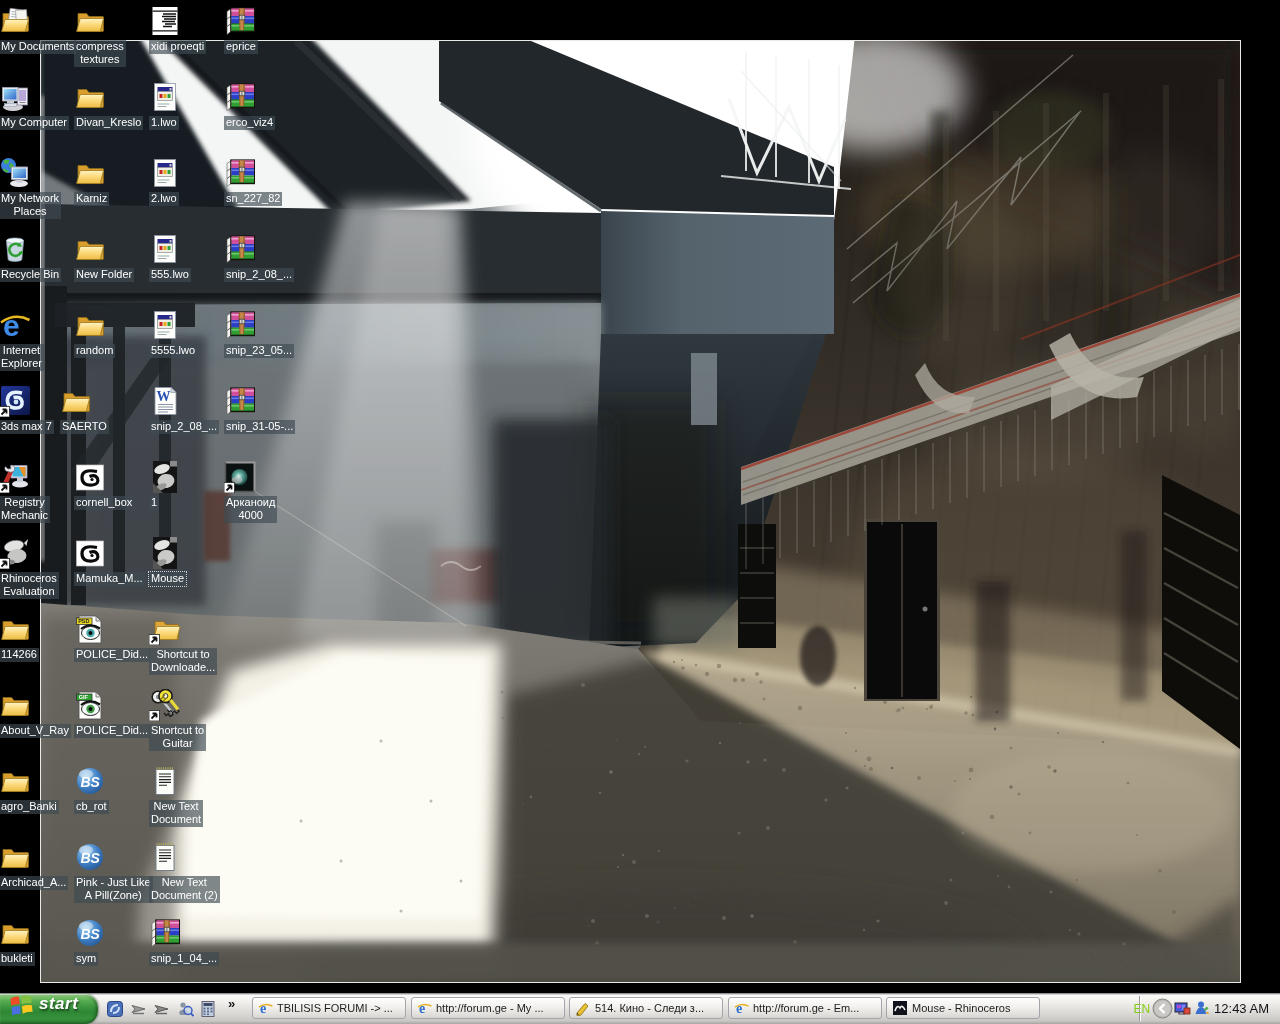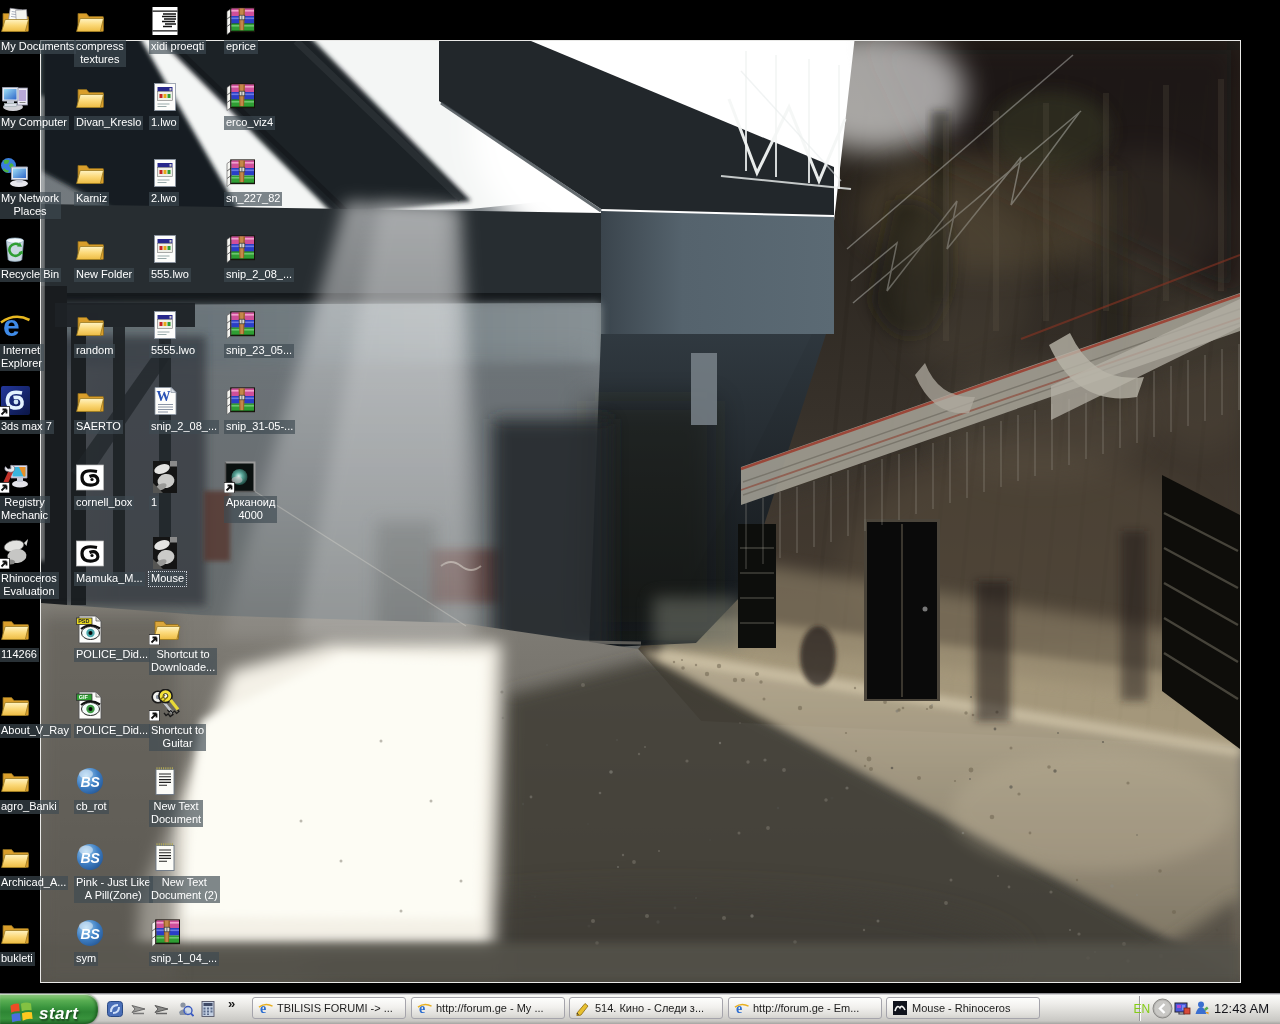--- a/index.html
+++ b/index.html
@@ -2,21 +2,21 @@
 <html><head><meta charset="utf-8"><title>Desktop</title><style>
 *{margin:0;padding:0;box-sizing:border-box}
 html,body{width:1280px;height:1024px;overflow:hidden;background:#000;font-family:"Liberation Sans",sans-serif}
 #photo{position:absolute;left:41px;top:41px;width:1199px;height:941px;outline:1.5px solid #e9e9e7}
 #photo svg{display:block}
 .ic{position:absolute;width:76px;display:flex;flex-direction:column;align-items:flex-start}
 .ic svg.i{display:block;flex:0 0 auto}
 .lb{display:inline-block;margin-top:3px;background:rgba(62,74,82,.66);color:#fff;font-size:11px;line-height:13px;padding:0 2px 1px;text-align:center;white-space:nowrap}
 .lb.sel{outline:1px dotted #c8d0d8}
 #bar{position:absolute;left:0;top:993px;width:1280px;height:31px;background:linear-gradient(180deg,#919095 0,#919095 3%,#fbfbf9 6%,#f0efec 30%,#dddcd8 60%,#c9c8c4 90%,#a5a4a1 100%)}
-#start{position:absolute;left:0;top:994px;width:98px;height:30px;border-radius:0 13px 13px 0;background:linear-gradient(180deg,#95d283 0%,#58ad52 22%,#3a953e 45%,#2e8634 60%,#38923c 82%,#256e2c 100%);box-shadow:inset 0 1px 1px rgba(255,255,255,.6),inset -2px 0 3px rgba(0,40,0,.45),1px 0 2px rgba(0,0,0,.35);display:flex;align-items:flex-end;padding-left:9px}
+#start{position:absolute;left:0;top:994px;width:98px;height:30px;border-radius:0 13px 13px 0;background:linear-gradient(180deg,#95d283 0%,#58ad52 22%,#3a953e 45%,#2e8634 60%,#38923c 82%,#256e2c 100%);box-shadow:inset 0 1px 1px rgba(255,255,255,.6),inset -2px 0 3px rgba(0,40,0,.45),1px 0 2px rgba(0,0,0,.35);display:flex;align-items:flex-start;padding-left:9px}
 #start span{color:#fff;font-size:17px;font-weight:bold;font-style:italic;margin-left:5px;text-shadow:1px 2px 2px rgba(0,0,0,.55);letter-spacing:.5px}
 .tb{position:absolute;top:997px;height:22px;width:152px;border:1px solid #a5a4ab;border-radius:3px;background:linear-gradient(180deg,#fefefd 0%,#f2f1ee 45%,#dfdeda 85%,#d4d3cf 100%);box-shadow:inset 0 1px 0 #fff;display:flex;align-items:center;padding:0 5px;font-size:11px;color:#1c1c1c;overflow:hidden;white-space:nowrap}
 .tb svg{margin-right:4px;flex:0 0 auto}
 #tray{position:absolute;right:0;top:993px;height:31px;display:flex;align-items:center}
 #clock{font-size:13px;color:#14141a;margin:0 11px 0 4px}
 #en{font-size:12px;color:#84cc16;margin:0 2px 0 14px}
 .qi{position:absolute;top:1000px}
 </style></head>
 <body>
 <div id="photo">
@@ -620,21 +620,21 @@
       <use href="#fold"></use>
     </svg>
     <div class="lb">New Folder</div>
   </div>
 <div class="ic" style="left:74px;top:309px">
     <svg class="i" width="32" height="32">
       <use href="#fold"></use>
     </svg>
     <div class="lb">random</div>
   </div>
-<div class="ic" style="left:74px;top:385px">
+<div class="ic" style="left:60px;top:385px">
     <svg class="i" width="32" height="32">
       <use href="#fold"></use>
     </svg>
     <div class="lb">SAERTO</div>
   </div>
 <div class="ic" style="left:74px;top:461px">
     <svg class="i" width="32" height="32">
       <use href="#xsi"></use>
     </svg>
     <div class="lb">cornell_box</div>

